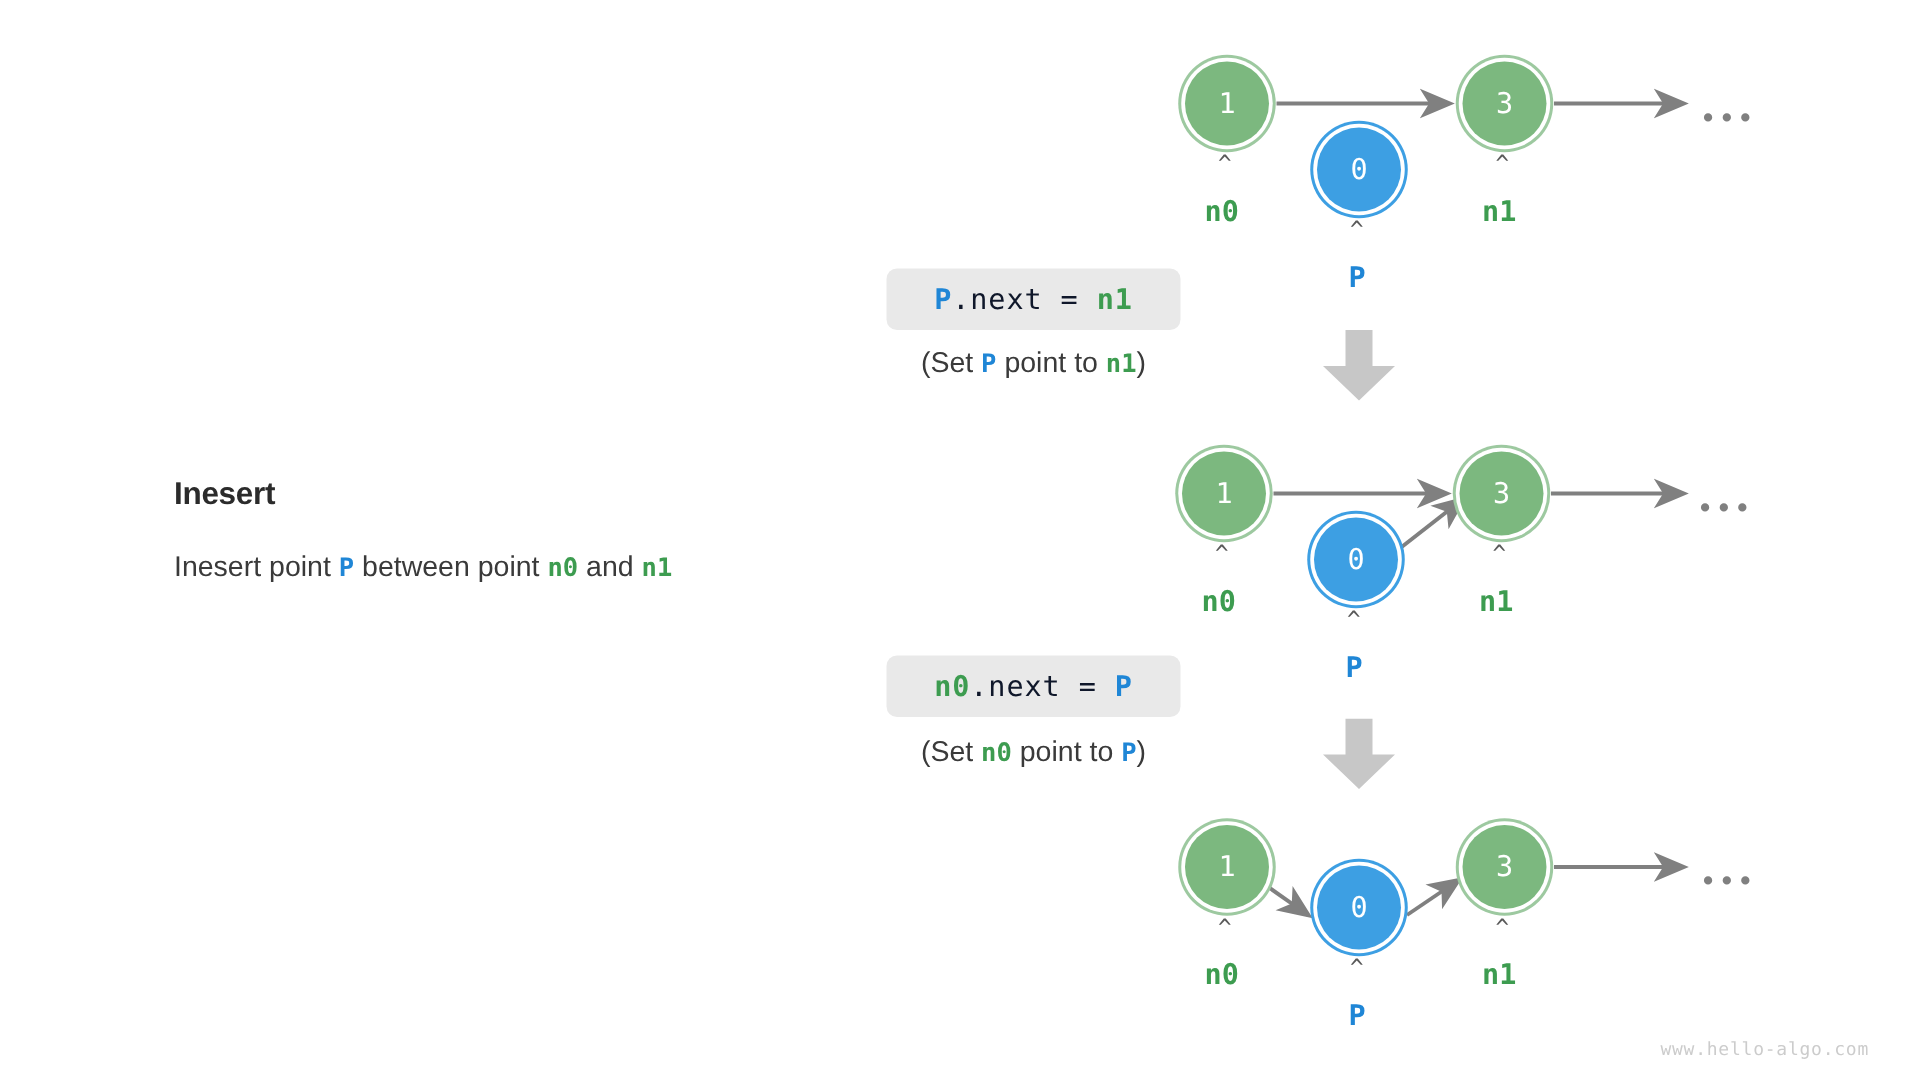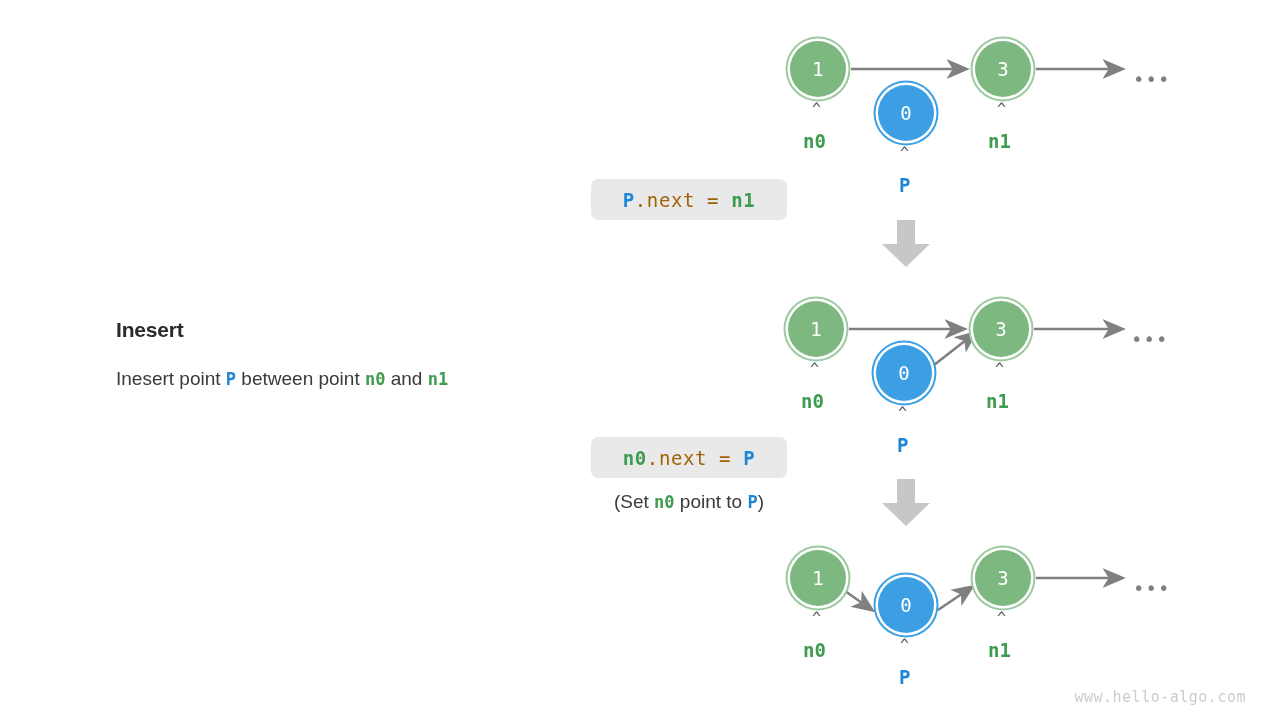--- a/index.html
+++ b/index.html
@@ -64,21 +64,21 @@
     display: flex;
     align-items: center;
     justify-content: center;
     font-family: "DejaVu Sans Mono", monospace;
     font-size: 19px;
     letter-spacing: 0.6px;
     white-space: pre;
   }
   .codechip .c-blue { color: #1f86d6; font-weight: bold; }
   .codechip .c-green { color: #3d9c50; font-weight: bold; }
-  .codechip .c-dark { color: #a16207; }
+  .codechip .c-dark { color: #0f172a; }
 
   .caption {
     position: absolute;
     font-size: 19px;
     color: #3a3a3a;
     white-space: pre;
     text-align: center;
   }
 
   
@@ -146,38 +146,39 @@
     height: 200px;
     overflow: visible;
     z-index: 1;
   }
 
   .watermark {
     position: absolute;
     right: 34px;
     bottom: 14px;
     font-family: "DejaVu Sans Mono", monospace;
-    font-size: 15px;
+    font-size: 12px;
     color: #cccccc;
     letter-spacing: 0.5px;
   }
 </style>
 </head>
 <body>
 
 <div class="stage">
 
   <div class="explain">
     <div class="explain-title">Inesert</div>
     <div class="explain-body"><span>Inesert point </span><span class="tok-blue">P</span><span> between point </span><span class="tok-green">n0</span><span> and </span><span class="tok-green">n1</span></div>
   </div>
 
   <div class="codechip" style="left:591px; top:179px; width:196px;">
     <span class="c-blue">P</span><span class="c-dark">.next = </span><span class="c-green">n1</span>
   </div>
+  <div class="caption" style="left:591px; top:232px; width:196px;"><span>(Set </span><span class="tok-blue">P</span><span> point to </span><span class="tok-green">n1</span><span>)</span></div>
 
   <svg class="bigarrow" style="left:880px; top:220px;" viewBox="0 0 52 48">
     <polygon points="17,0 35,0 35,24 50,24 26,47 2,24 17,24" fill="#c7c7c7"></polygon>
   </svg>
 
   <div class="codechip" style="left:591px; top:437px; width:196px;">
     <span class="c-green">n0</span><span class="c-dark">.next = </span><span class="c-blue">P</span>
   </div>
   <div class="caption" style="left:591px; top:491px; width:196px;"><span>(Set </span><span class="tok-green">n0</span><span> point to </span><span class="tok-blue">P</span><span>)</span></div>
 

